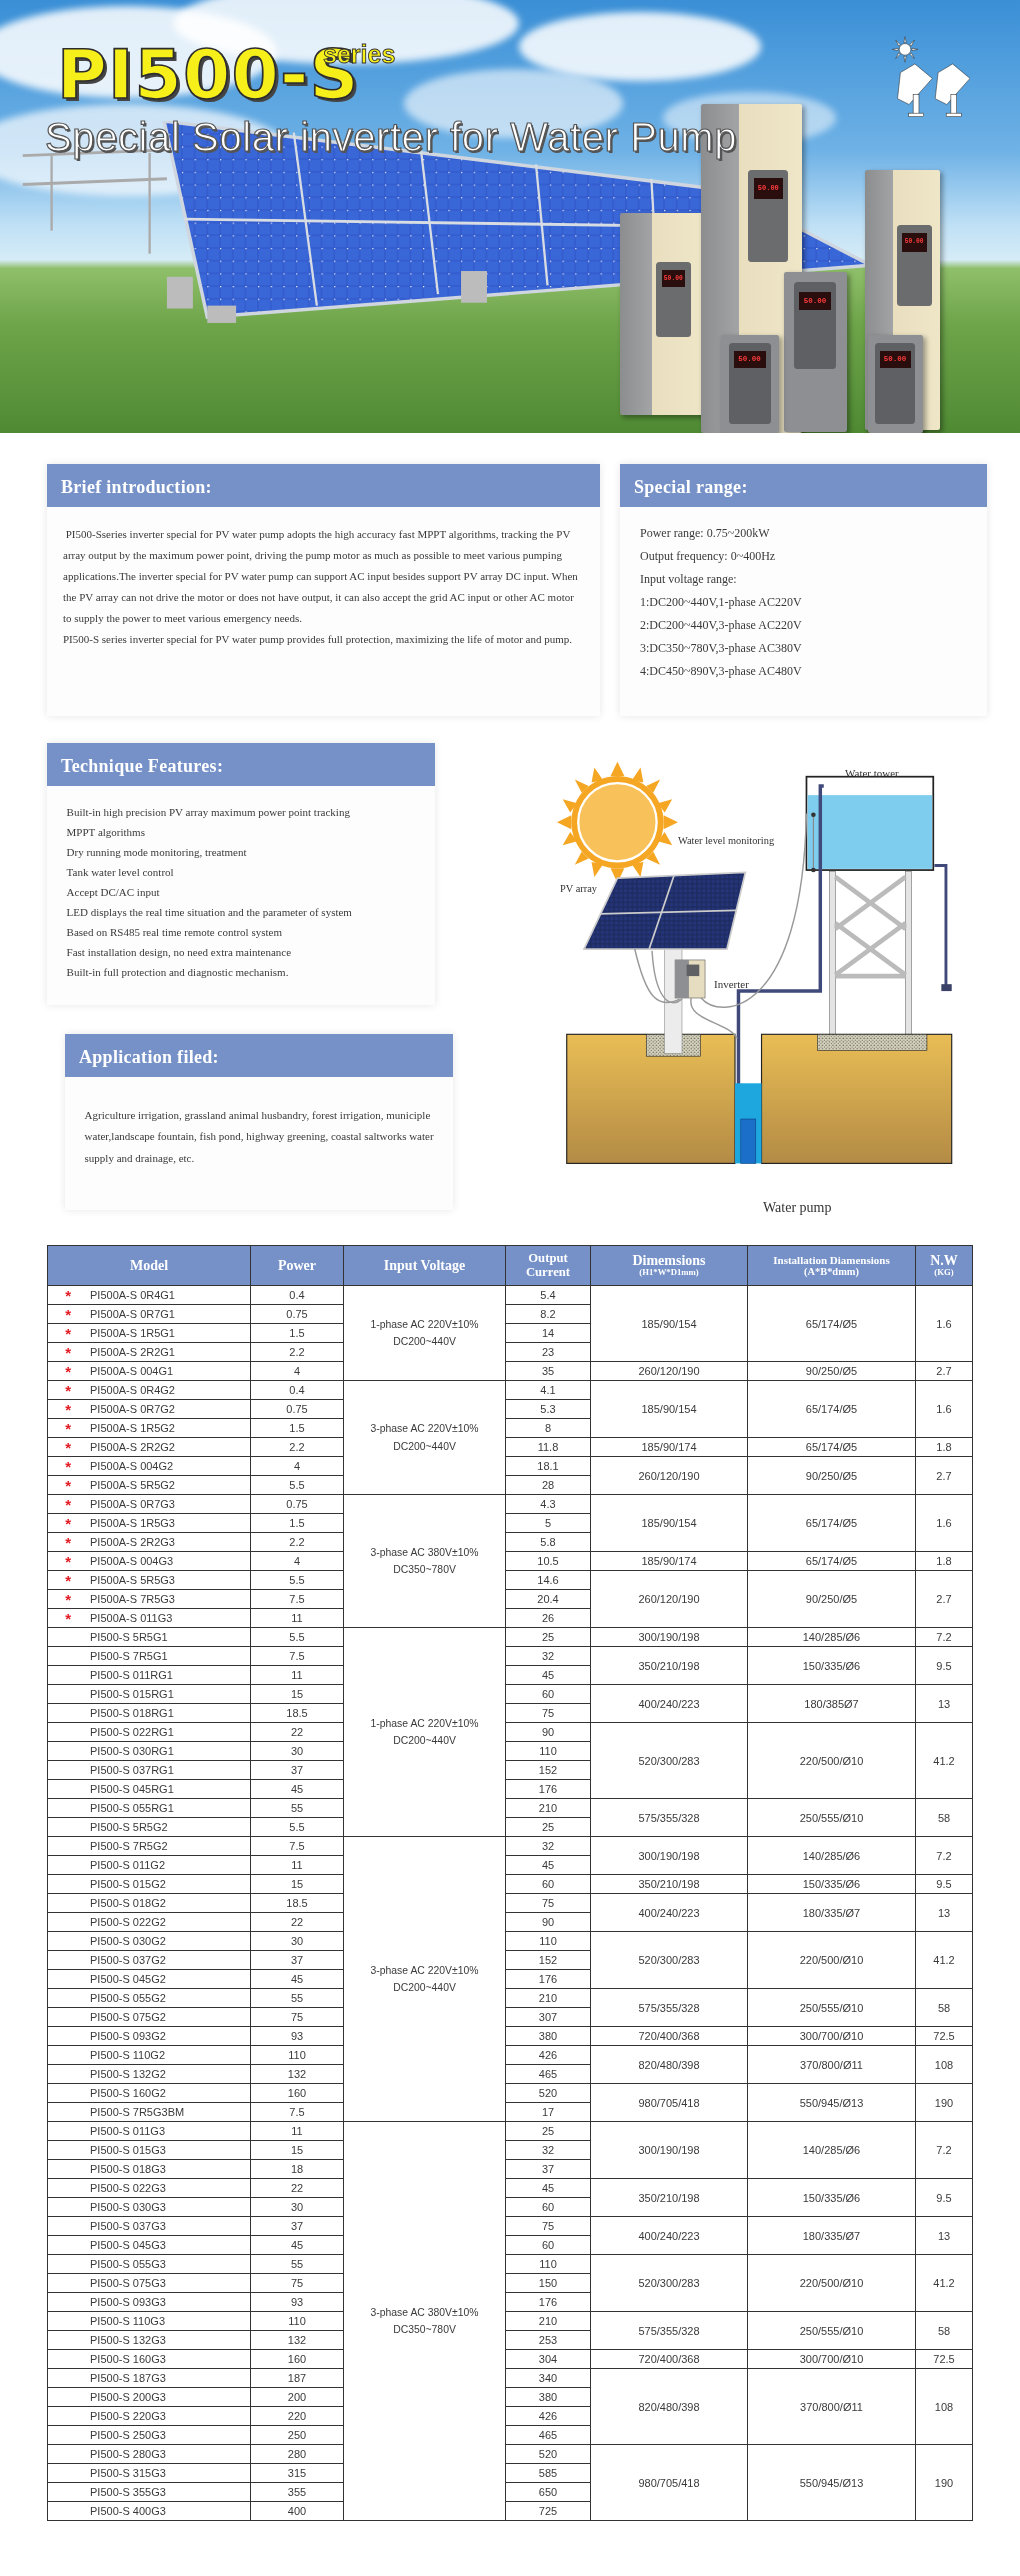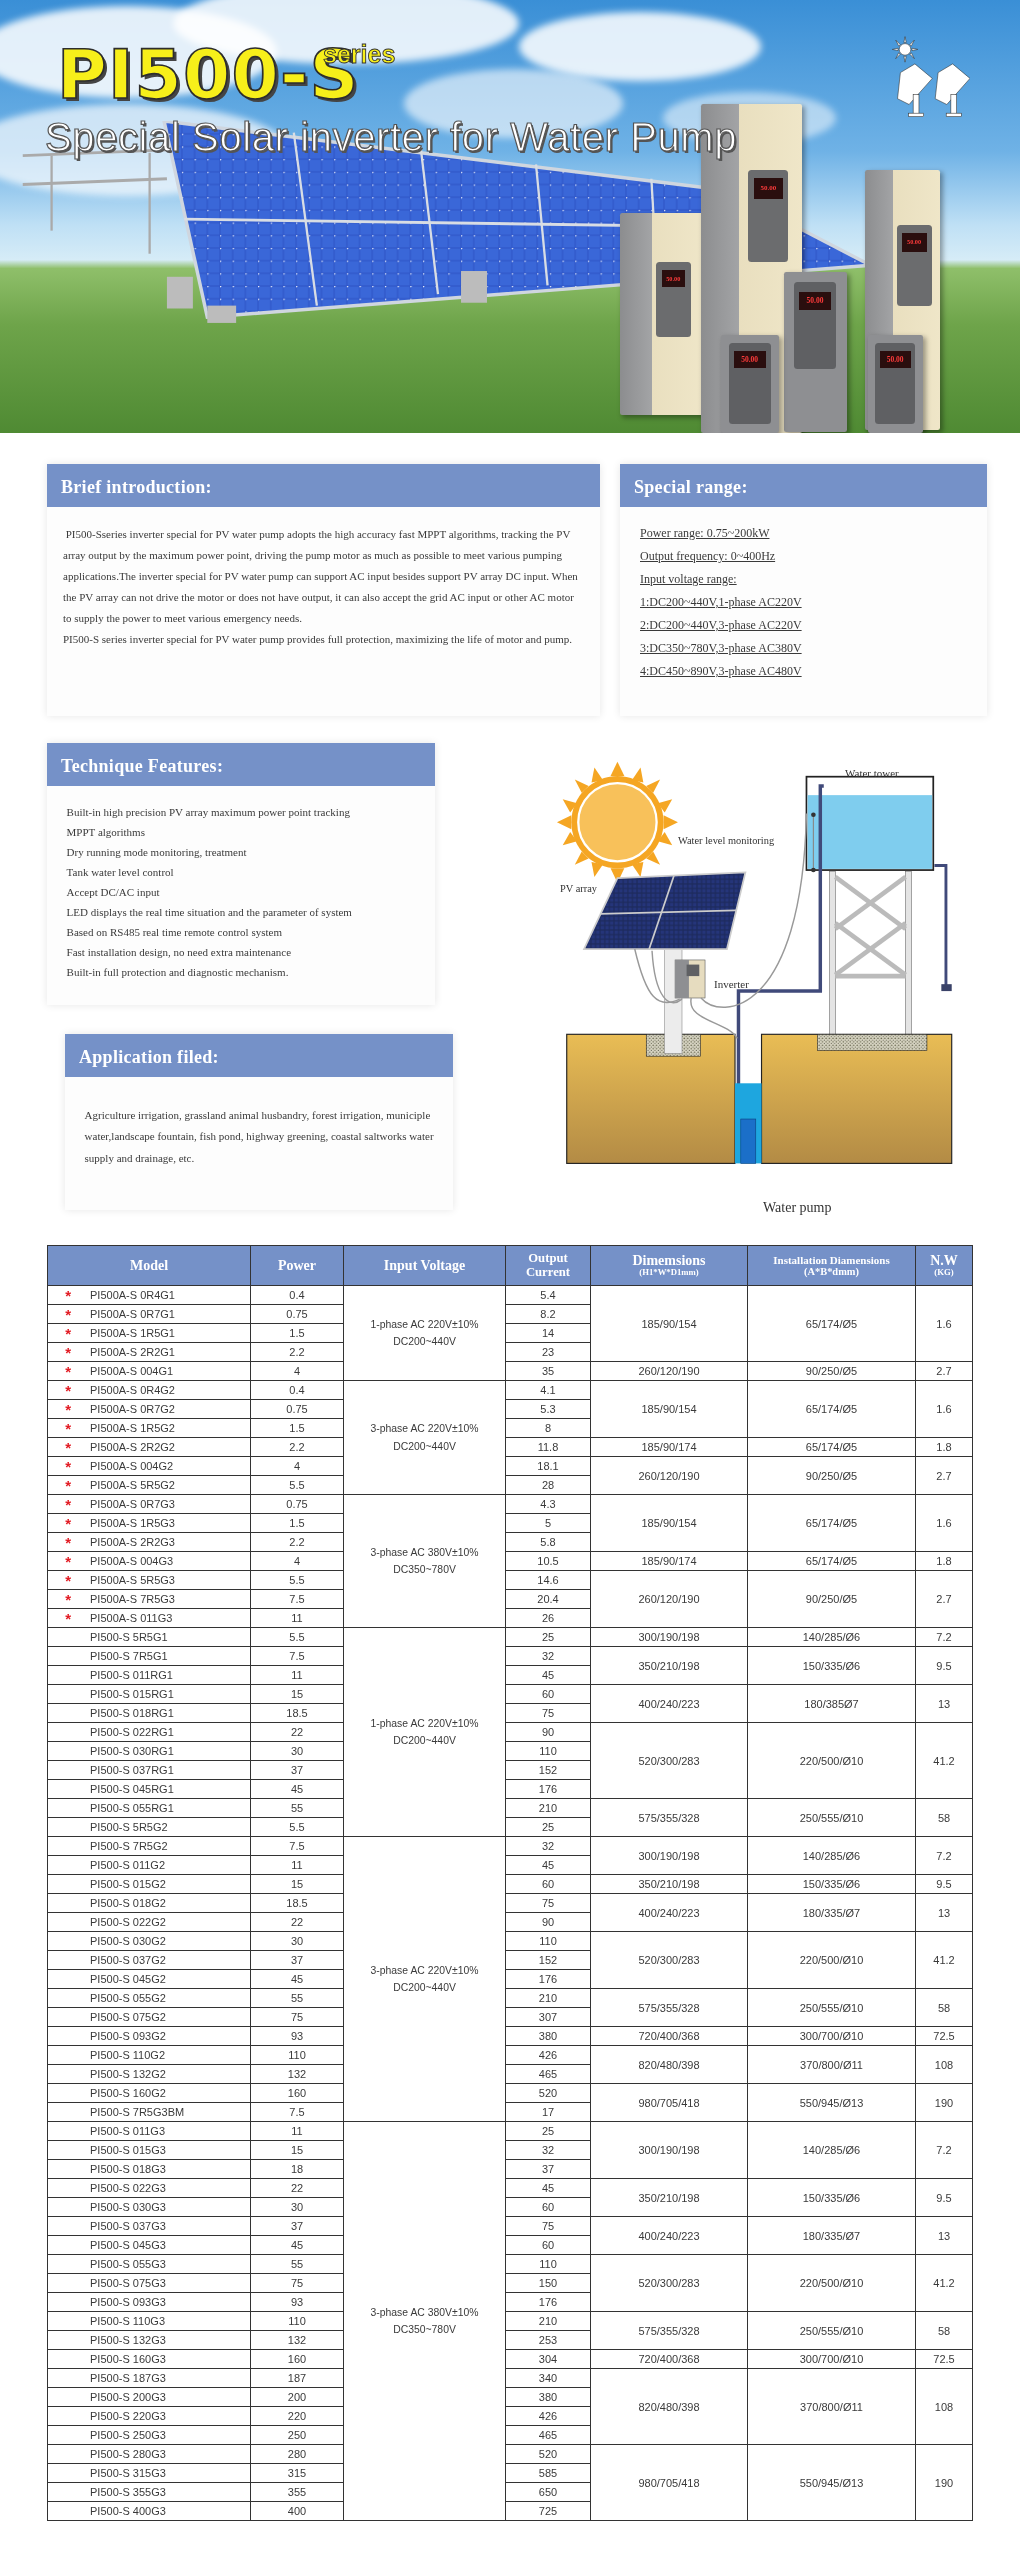--- a/index.html
+++ b/index.html
@@ -10,29 +10,29 @@
     background: linear-gradient(180deg, #3a8fd6 0%, #6fb2e6 35%, #bfe0f5 52%, #d6ecf7 60%, #8fbf6a 62%, #6ea44a 75%, #4f8a33 100%); }
   .cloud { position: absolute; background: rgba(255,255,255,0.85); border-radius: 50%; filter: blur(3.5px); }
   .hero-title { position: absolute; left: 57px; top: 35px; font-family: "DejaVu Sans", sans-serif; font-weight: bold; font-size: 68px; letter-spacing: 1.2px; color: #f7ef1a; -webkit-text-stroke: 1.7px #2d2d2d; text-shadow: 2.9px 2.9px 0 #444; }
   .hero-series { position: absolute; left: 323px; top: 40px; font-family: "Liberation Sans", sans-serif; font-weight: bold; font-size: 25px; color: #f7ef1a; -webkit-text-stroke: 0.9px #333; }
   .hero-sub { position: absolute; left: 45px; top: 115px; font-family: "Liberation Sans", sans-serif; font-size: 40px; color: #ffffff; -webkit-text-stroke: 1.2px #555; text-shadow: 1.7px 1.7px 0 #555; letter-spacing: 0.6px; }
   .logo { position: absolute; left: 883px; top: 32px; width: 87px; height: 87px; }
   .panels { position: absolute; left: 17.3px; top: 121px; width: 865px; height: 202px; }
   .inverter { position: absolute; border-radius: 2.3px; box-shadow: 2.3px 2.3px 5.8px rgba(0,0,0,0.35); }
   .inv-body { position: absolute; inset: 0; background: linear-gradient(90deg, #8c8d8f 0%, #a3a4a6 38%, #e9dfbf 38%, #efe6c8 100%); border-radius: 2.3px; }
   .inv-panel { position: absolute; background: #6b6c6e; border-radius: 3.5px; }
-  .inv-screen { position: absolute; background: #2a0e0e; color: #ff3b3b; font-family: Liberation Serif, serif; font-weight: bold; text-align: center; }
+  .inv-screen { position: absolute; background: #2a0e0e; color: #ff3b3b; font-family: Liberation Mono, monospace; font-weight: bold; text-align: center; }
 
   
   .panel { position: absolute; background: #fdfdfd; box-shadow: 0 0 8px rgba(0,0,0,0.10); }
   .panel-head { height: 43px; background: #7591c8; color: #fff; font-family: "Liberation Serif", serif; font-weight: bold; font-size: 18px; padding: 12.7px 0 0 14px; letter-spacing: 0.3px; }
   .panel-body { font-size: 11px; color: #3a3a3a; line-height: 21px; }
   .intro-body { padding: 17.3px 16px 0 16px; }
   .intro-body p { margin: 0; }
-  .cap-body { padding: 15px 0 0 20px; font-size: 12px; line-height: 23px; text-decoration: underline; }
+  .cap-body { padding: 15px 0 0 20px; font-size: 12px; line-height: 23px; }
   .feat-body { padding: 16px 0 0 19.6px; font-size: 11px; line-height: 20px; }
   .app-body { padding: 28px 0 0 19.6px; font-size: 11px; line-height: 21.3px; width: 369px; }
 
   
   .diagram { position: absolute; left: 531px; top: 750px; width: 438px; height: 496px; }
   .diag-label { position: absolute; font-family: "Liberation Serif", serif; font-size: 10.4px; color: #333; white-space: nowrap; }
 
   
   .spec-table { position: absolute; left: 47px; top: 1245px; width: 925px; border-collapse: collapse; table-layout: fixed; font-family: "Liberation Sans", sans-serif; }
   .spec-table th { background: #7591c8; color: #fff; font-family: "Liberation Serif", serif; font-weight: bold; border: 1.2px solid #333; height: 40px; line-height: 1.1; vertical-align: middle; text-align: center; }

